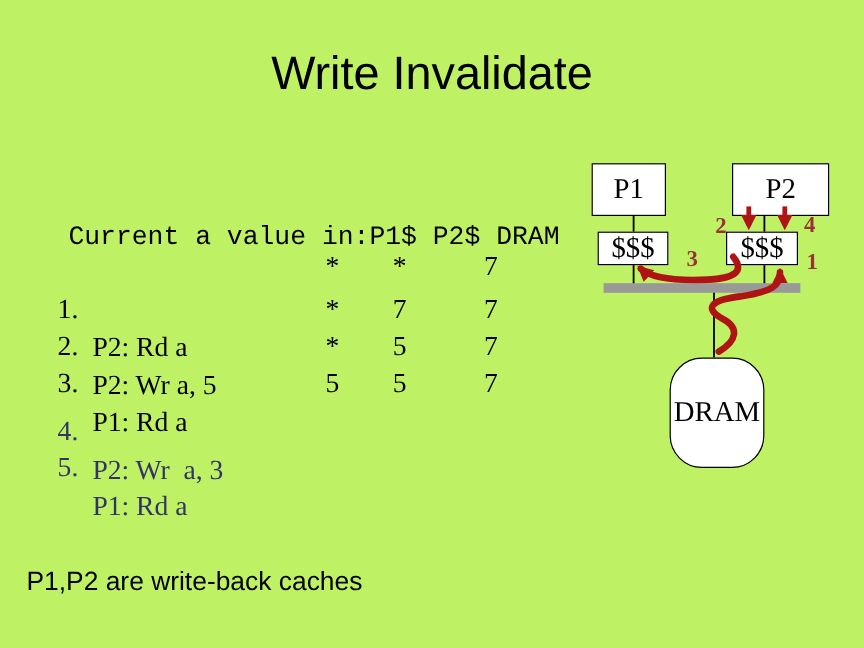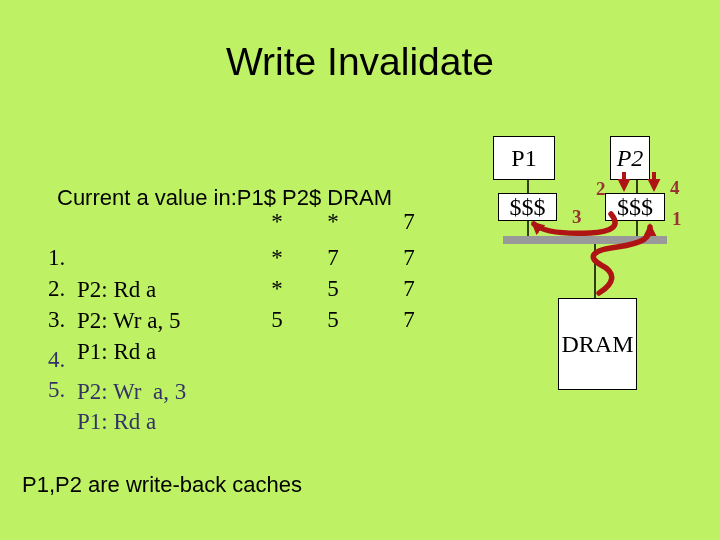--- a/index.html
+++ b/index.html
@@ -1,35 +1,35 @@
 <!DOCTYPE html>
 <html><head>
 <meta charset="utf-8">
 <style>
   html,body{margin:0;padding:0;background:#fff;}
   .slide{position:relative;width:720px;height:540px;background:#bef264;overflow:hidden;
          font-family:"Liberation Serif",serif;color:#000;}
   .abs{position:absolute;line-height:1.05;}
   .title{left:0;right:0;top:42px;text-align:center;
          font-family:"Liberation Sans",sans-serif;font-size:39px;}
-  .lede{left:57px;top:186px;font-family:Liberation Sans, sans-serif;font-size:22px;white-space:pre;}
+  .lede{left:57px;top:186px;font-family:Liberation Mono, monospace;font-size:22px;white-space:pre;}
   .trace-row{left:0;top:0;width:720px;height:30px;}
   .num{position:absolute;left:48px;font-size:23px;line-height:1.05;}
   .lbl{position:absolute;left:77px;font-size:23px;line-height:1.05;white-space:pre;margin-top:32px;}
   .val{position:absolute;width:44px;text-align:center;font-size:23px;line-height:1.05;}
   .v1{left:255px}.v2{left:311px}.v3{left:387px}
   .hl .num,.hl .lbl{color:#333366;}
   .footer{left:22px;top:473px;font-family:"Liberation Sans",sans-serif;font-size:22px;}
   .box{position:absolute;border:1.5px solid #000;background:#fff;
        display:flex;align-items:center;justify-content:center;font-size:24px;box-sizing:border-box;text-align:right;}
   .p1box{left:493px;top:136px;width:62px;height:44px;}
-  .p2box{left:610px;top:136px;width:40px;height:44px;font-style:italic;}
+  .p2box{left:610px;top:136px;width:81px;height:44px;}
   .c1box{left:498px;top:193px;width:59px;height:28px;}
   .c2box{left:605px;top:193px;width:60px;height:28px;}
-  .drambox{left:558px;top:298px;width:79px;height:92px;}
+  .drambox{left:558px;top:298px;width:79px;height:92px;border-radius:27px;}
   .bus{position:absolute;left:503px;top:236px;width:164px;height:8px;background:#999999;}
   .step{position:absolute;font-weight:bold;font-size:19px;color:#993333;line-height:1;}
   .s2{left:596px;top:179px}.s4{left:670px;top:178px}.s3{left:572px;top:207px}.s1{left:672px;top:209px}
   svg.overlay{position:absolute;left:0;top:0;width:720px;height:540px;pointer-events:none;}
 </style>
 </head>
 <body>
 
 <div class="slide">
 

